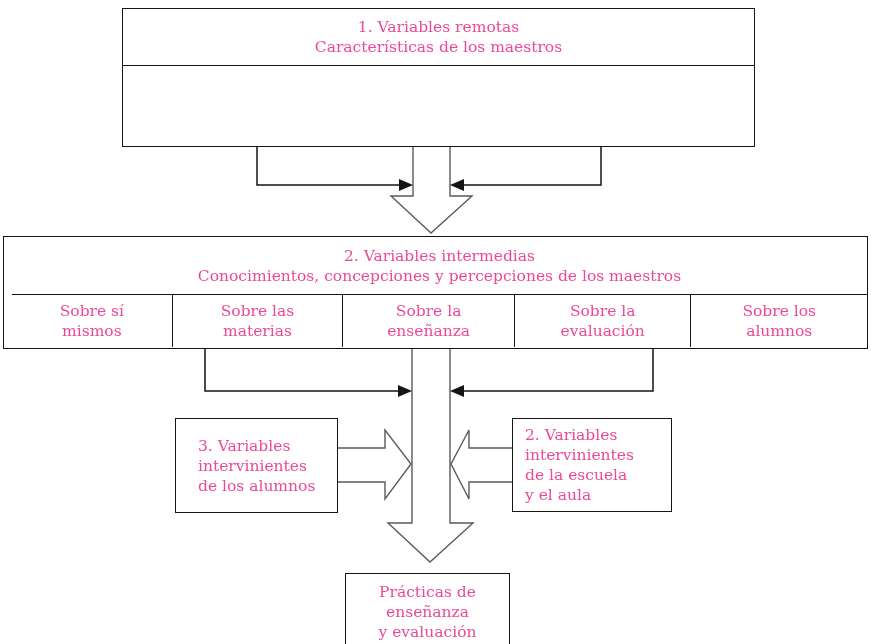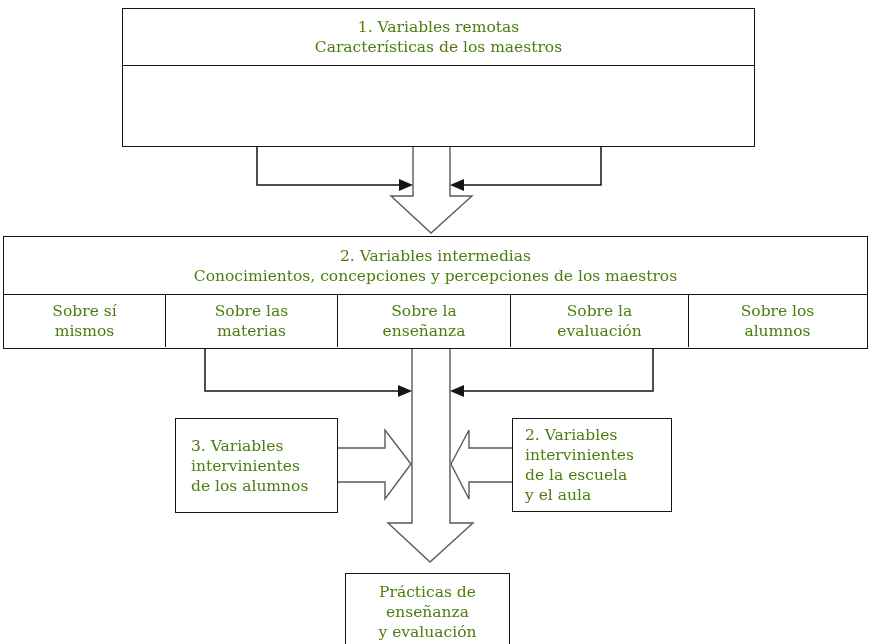--- a/index.html
+++ b/index.html
@@ -1,40 +1,40 @@
 <!DOCTYPE html>
 <html><head>
 <meta charset="utf-8">
 <style>
   html,body{margin:0;padding:0;background:#fff;}
   .canvas{
     position:relative; width:871px; height:644px; background:#ffffff;
-    font-family:"DejaVu Serif", serif; color:#4d7c0f; overflow:hidden;
+    font-family:"DejaVu Serif", serif; color:#ec4899; overflow:hidden;
   }
   .overlay{position:absolute; left:0; top:0; z-index:0;}
   .box{position:absolute; box-sizing:border-box; background:#ffffff; border:1.6px solid #151515; z-index:1;}
   .hdr{box-sizing:border-box; border-bottom:1.6px solid #151515; display:flex; align-items:center; justify-content:center; text-align:center;}
   .row{display:flex; box-sizing:border-box;}
   .cell{box-sizing:border-box; border-right:1.6px solid #151515; display:flex; align-items:center; justify-content:center; text-align:center;}
   .cell:last-child{border-right:none;}
   .ml{white-space:pre-line; line-height:20px; font-size:15.5px;}
   .leftbox{display:flex; flex-direction:column; justify-content:center; text-align:left;}
   .centerbox{display:flex; align-items:center; justify-content:center; text-align:center;}
   
   .t1{left:122px; top:8px; width:633px; height:139px;}
   .t1 .hdr{height:57px;}
   .t1 .row{height:80px;}
   .t1 .c0{width:204px;} .t1 .c1{width:212px;} .t1 .c2{width:214px;}
   
-  .t2{left:3px; top:236px; width:865px; height:113px;}
+  .t2{left:3px; top:236px; width:865px; height:113px;padding-left:8px;}
   .t2 .hdr{height:58px;}
   .t2 .row{height:52px;}
   .t2 .c0{width:162px;} .t2 .c1{width:172px;} .t2 .c2{width:173px;} .t2 .c3{width:178px;} .t2 .c4{width:177px;}
   
-  .b3{left:175px; top:418px; width:163px; height:95px; padding-left:15px;}
+  .b3{left:175px; top:418px; width:163px; height:95px; padding-left:22px;}
   .b4{left:512px; top:418px; width:160px; height:94px; padding-left:12px;}
   .out{left:345px; top:573px; width:165px; height:78px;}
   svg .thin{stroke:#151515; stroke-width:1.5; fill:none;}
   svg .head{fill:#151515; stroke:none;}
   svg .blk{fill:#ffffff; stroke:#5a5a5a; stroke-width:1.4; stroke-linejoin:miter;}
 </style>
 </head>
 <body>
 
 <div class="canvas">

